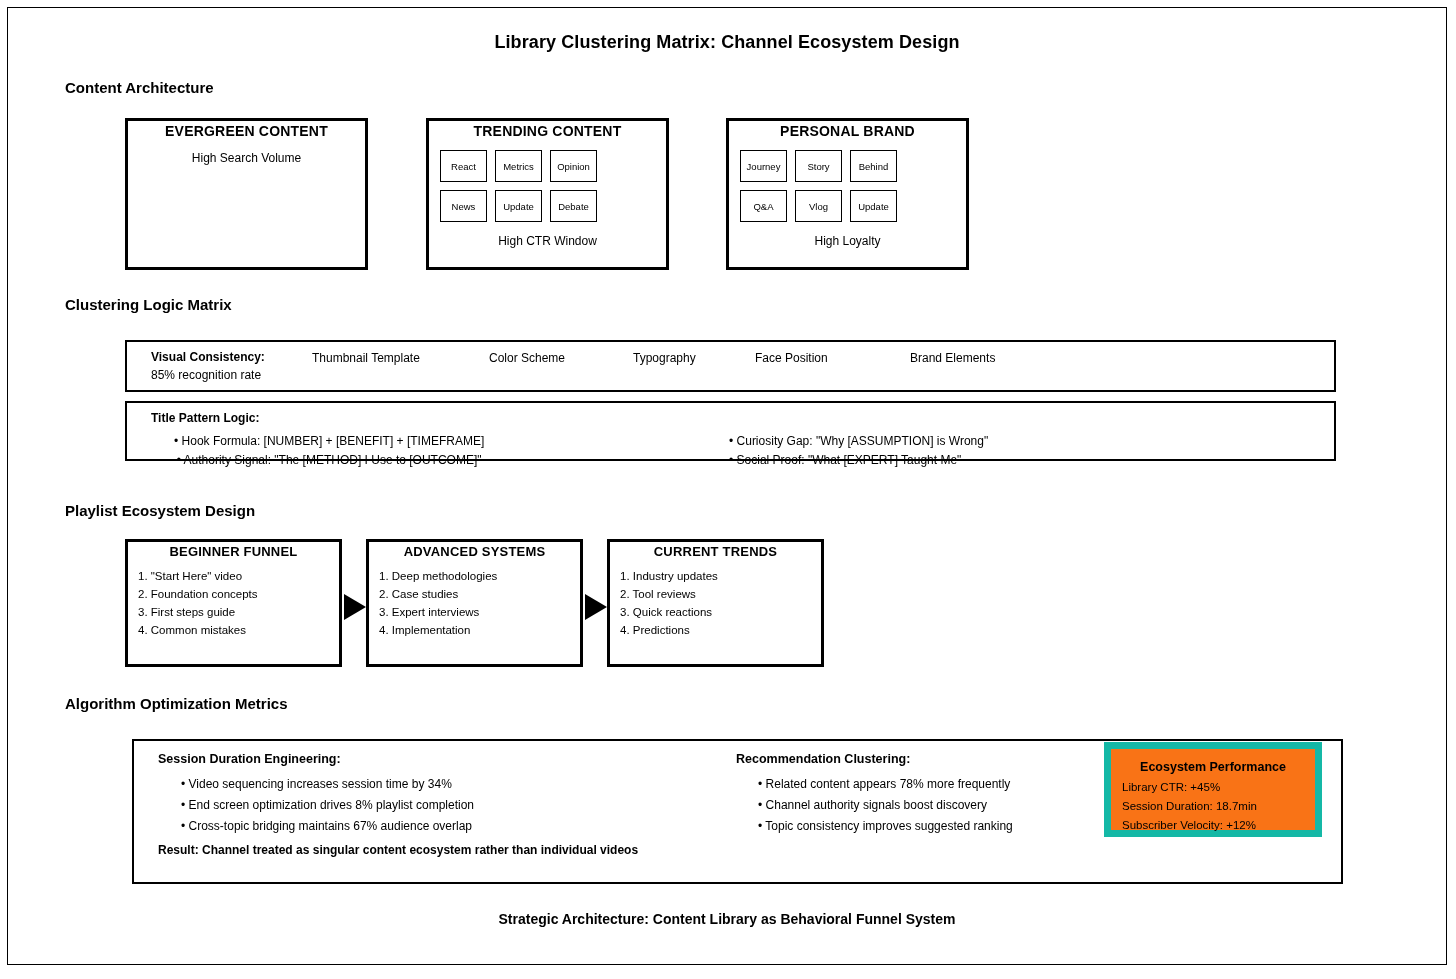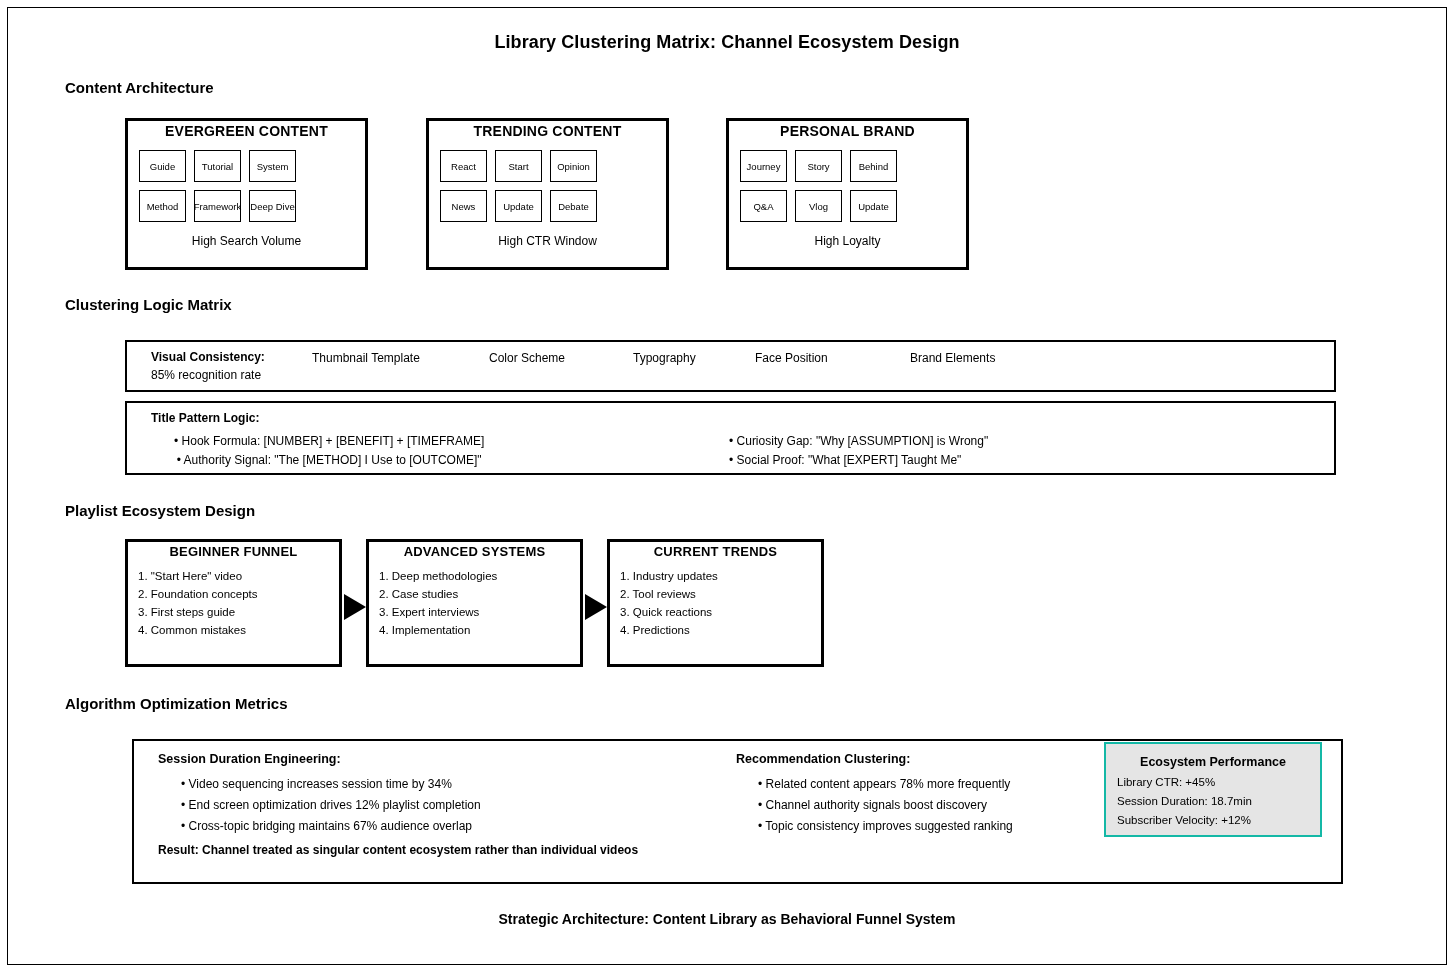--- a/index.html
+++ b/index.html
@@ -119,21 +119,21 @@
     top: 9px;
     font-size: 12px;
     white-space: nowrap;
   }
 
   #title-pattern-panel {
     position: absolute;
     left: 117px;
     top: 393px;
     width: 1211px;
-    height: 74px;
+    height: 60px;
     border: 2px solid #000;
     box-sizing: border-box;
     background: #fff;
     padding-left: 8px;
   }
   #tp-label {
     position: absolute;
     left: 24px;
     top: 8px;
     font-size: 12px;
@@ -223,23 +223,23 @@
     font-size: 12px;
     font-weight: bold;
   }
 
   #ecosystem-perf-box {
     position: absolute;
     left: 970px;
     top: 1px;
     width: 218px;
     height: 95px;
-    border: 2px solid #14b8a6;
-    box-sizing: border-box;
-    background: #e5e5e5;
+    border: 7px solid #14b8a6;
+    box-sizing: border-box;
+    background: #f97316;
   }
   #ecosystem-perf-title {
     text-align: center;
     font-size: 12.5px;
     font-weight: bold;
     margin-top: 11px;
   }
   .perf-stat {
     font-size: 11.5px;
     margin: 7px 0 0 11px;
@@ -262,36 +262,28 @@
 <body>
 
 <div id="page-frame">
 
   <div class="doc-title">Library Clustering Matrix: Channel Ecosystem Design</div>
 
   <div class="section-heading" id="sec-content-arch-heading">Content Architecture</div>
 
   <div class="cluster-card" id="cluster-card-0">
     <div class="cluster-title">EVERGREEN CONTENT</div>
-    <div class="tag-grid">
-      <div class="tag-box">Guide</div>
-      <div class="tag-box">Tutorial</div>
-      <div class="tag-box">System</div>
-      <div class="tag-box">Method</div>
-      <div class="tag-box">Framework</div>
-      <div class="tag-box">Deep Dive</div>
-    </div>
     <div class="cluster-footnote">High Search Volume</div>
   </div>
 
   <div class="cluster-card" id="cluster-card-1">
     <div class="cluster-title">TRENDING CONTENT</div>
     <div class="tag-grid">
       <div class="tag-box">React</div>
-      <div class="tag-box">Start</div>
+      <div class="tag-box">Metrics</div>
       <div class="tag-box">Opinion</div>
       <div class="tag-box">News</div>
       <div class="tag-box">Update</div>
       <div class="tag-box">Debate</div>
     </div>
     <div class="cluster-footnote">High CTR Window</div>
   </div>
 
   <div class="cluster-card" id="cluster-card-2">
     <div class="cluster-title">PERSONAL BRAND</div>
@@ -365,21 +357,21 @@
       <li>4. Predictions</li>
     </ul>
   </div>
 
   <div class="section-heading" id="sec-metrics-heading">Algorithm Optimization Metrics</div>
 
   <div id="metrics-panel">
     <div class="metrics-group-label" id="metrics-label-0">Session Duration Engineering:</div>
     <div class="metrics-list" id="metrics-list-0">
       <div class="metrics-item">• Video sequencing increases session time by 34%</div>
-      <div class="metrics-item">• End screen optimization drives 12% playlist completion</div>
+      <div class="metrics-item">• End screen optimization drives 8% playlist completion</div>
       <div class="metrics-item">• Cross-topic bridging maintains 67% audience overlap</div>
     </div>
 
     <div class="metrics-group-label" id="metrics-label-1">Recommendation Clustering:</div>
     <div class="metrics-list" id="metrics-list-1">
       <div class="metrics-item">• Related content appears 78% more frequently</div>
       <div class="metrics-item">• Channel authority signals boost discovery</div>
       <div class="metrics-item">• Topic consistency improves suggested ranking</div>
     </div>
 

